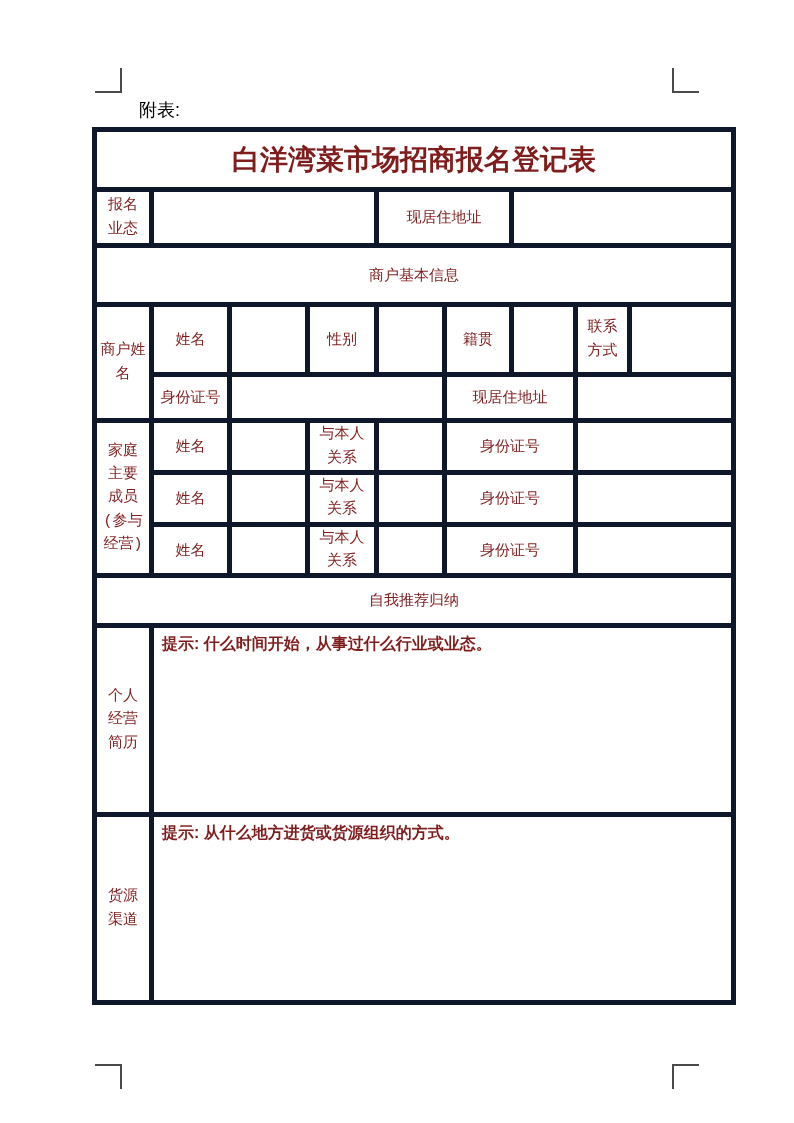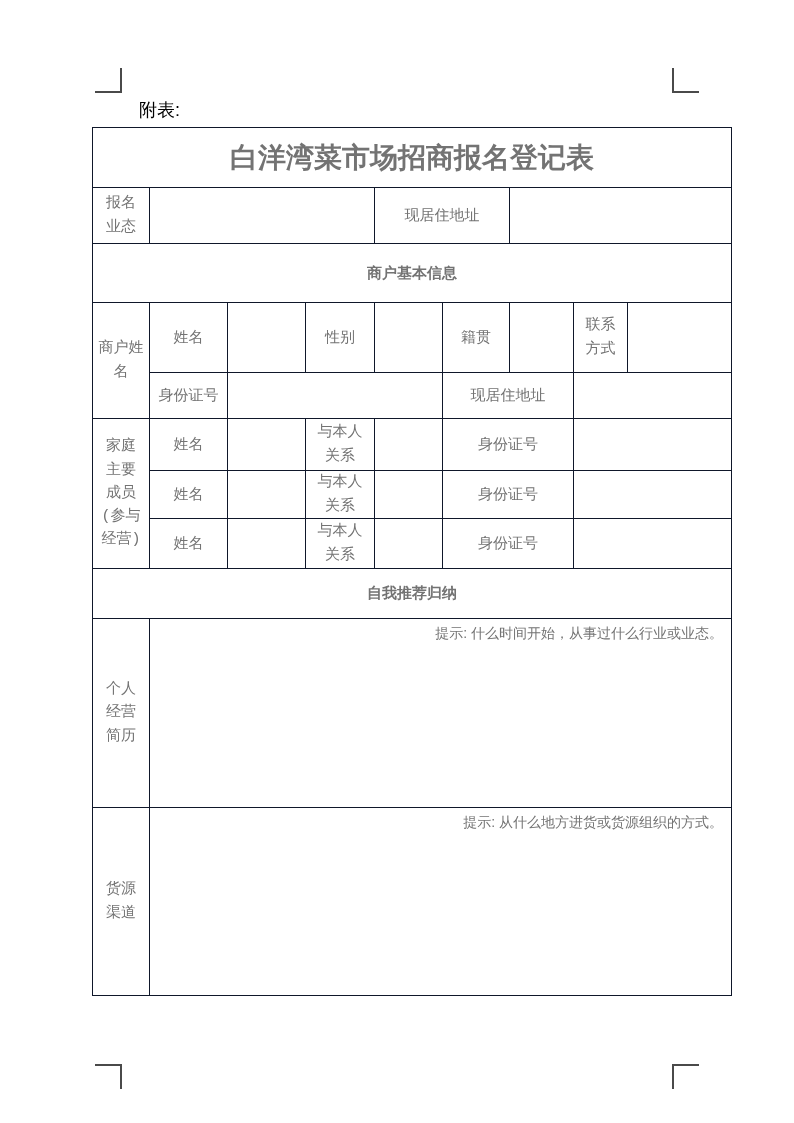--- a/index.html
+++ b/index.html
@@ -17,34 +17,34 @@
   .crop.br { left:672px; top:1064px; border-left:2px solid #4a4a4a;  border-top:2px solid #4a4a4a; }
   .annotation {
     position:absolute; left:139px; top:98px;
     font-size:18px; color:#000;
   }
   table.form {
     position:absolute; left:92px; top:127px;
     width:639px; border-collapse:collapse; table-layout:fixed;
   }
   td {
-    border:1px solid #0f172a;
-    font-size:15px; color:#737373;
+    border:5px solid #0f172a;
+    font-size:15px; color:#7f1d1d;
     text-align:center; vertical-align:middle;
     line-height:1.5;
     overflow:hidden;
   }
   td.stack { white-space:pre-line; line-height:1.55;font-family:Liberation Mono, monospace; }
   tr.title-row td {
     font-size:28px; font-weight:bold; letter-spacing:0px;
     line-height:1.2;
   }
-  td.section { font-weight:bold; font-size:15px; }
+  td.section { font-weight:normal; font-size:15px; }
   td.bigcell { vertical-align:top; text-align:left; padding:5px 8px; }
-  .hint { font-size:14px; line-height:1.4; display:block; text-align:right; }
+  .hint { font-size:16px; line-height:1.4; display:block; text-align:left;font-weight:bold; }
 </style>
 </head>
 <body>
 
 <div class="crop tl"></div>
 <div class="crop tr"></div>
 <div class="crop bl"></div>
 <div class="crop br"></div>
 
 <div class="annotation">附表:</div>

